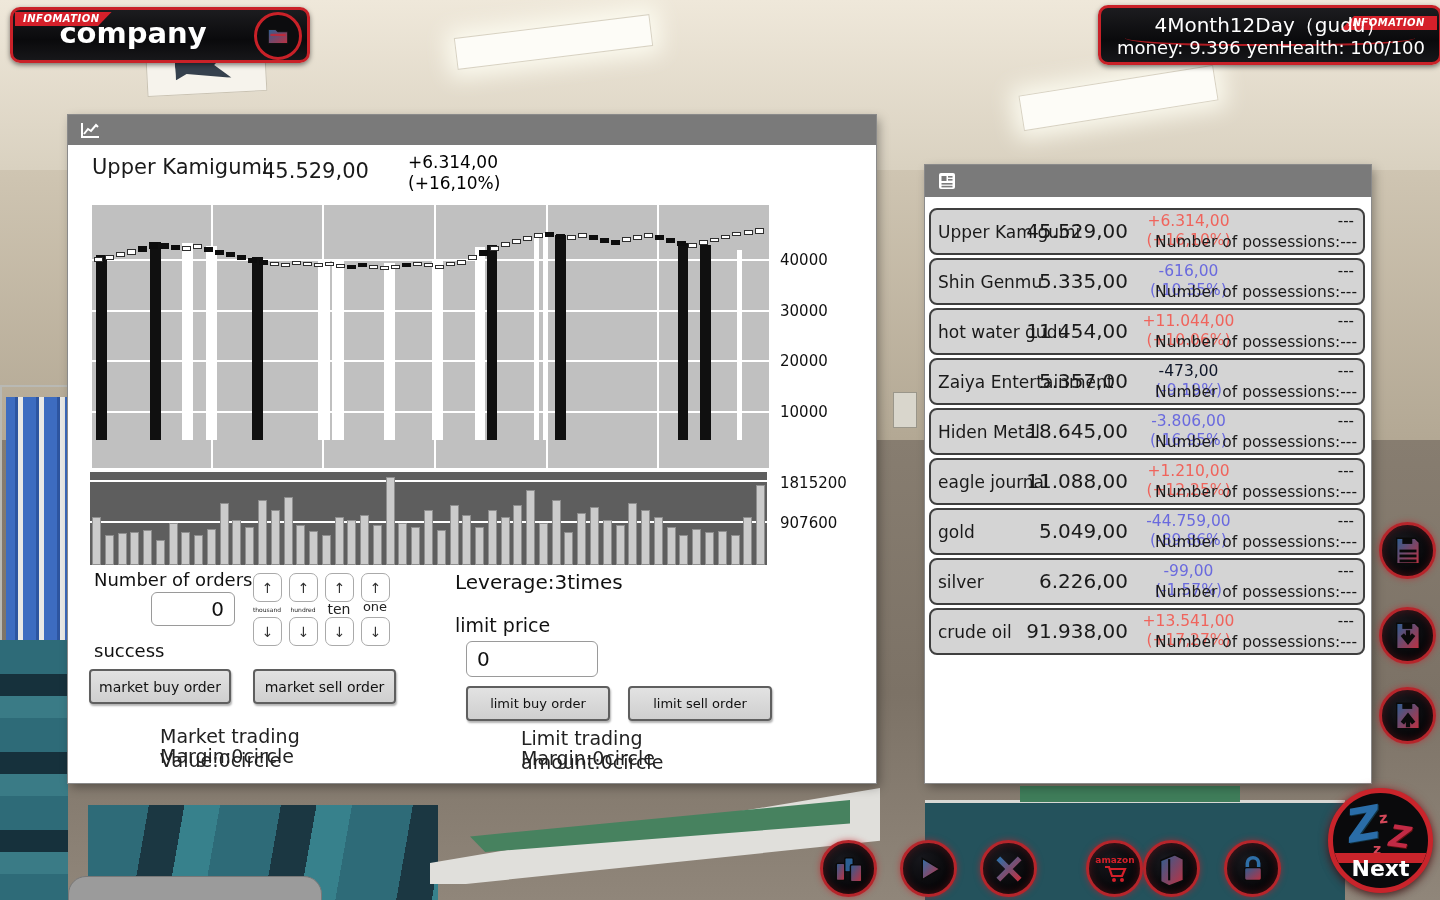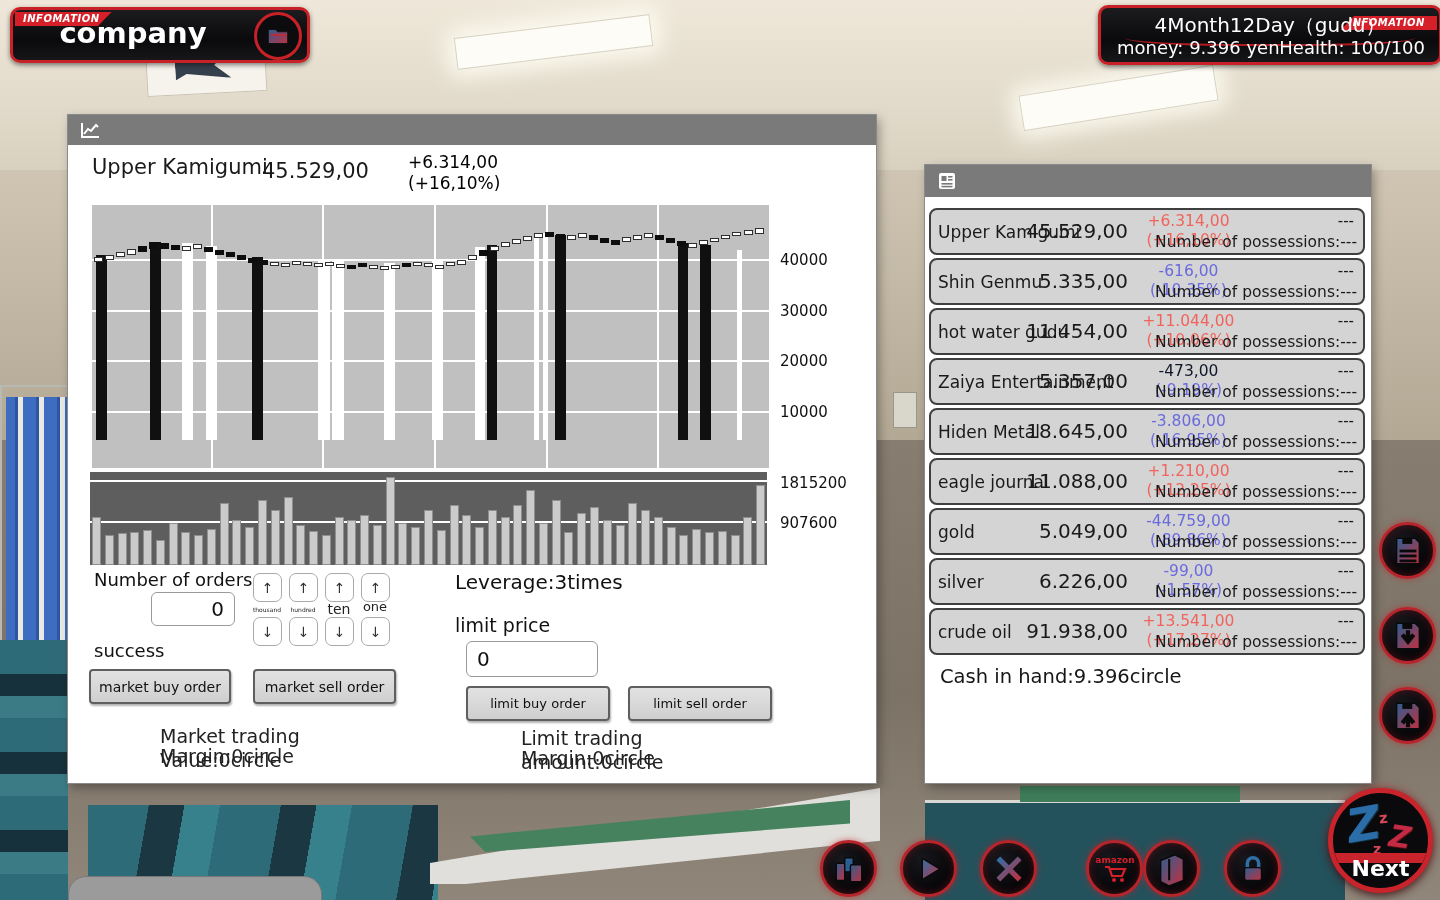--- a/index.html
+++ b/index.html
@@ -432,21 +432,20 @@
         <div class="stock-row">
     <span class="s-name">crude oil</span>
     <span class="s-price">91.938,00</span>
     <span class="s-change" style="color: rgb(240, 100, 92);">+13.541,00</span>
     <span class="s-pct" style="color: rgb(240, 100, 92);">(+17,27%)</span>
     <span class="s-dash">---</span>
     <span class="s-poss">Number of possessions:---</span>
   </div>
       </div>
     <div class="account-summary">
-        <div class="sum-line">Cash in hand:9.396circle</div>
       </div>
   </div>
 
   <div class="round-icon" style="left:1379px;top:522px">
     <svg width="34" height="34" viewBox="0 0 24 24">
       <defs>
           <linearGradient id="g2" x1="0" y1="0" x2="1" y2="1">
             <stop offset="0" stop-color="#2b5f93"></stop>
             <stop offset="1" stop-color="#c03040"></stop>
           </linearGradient>

